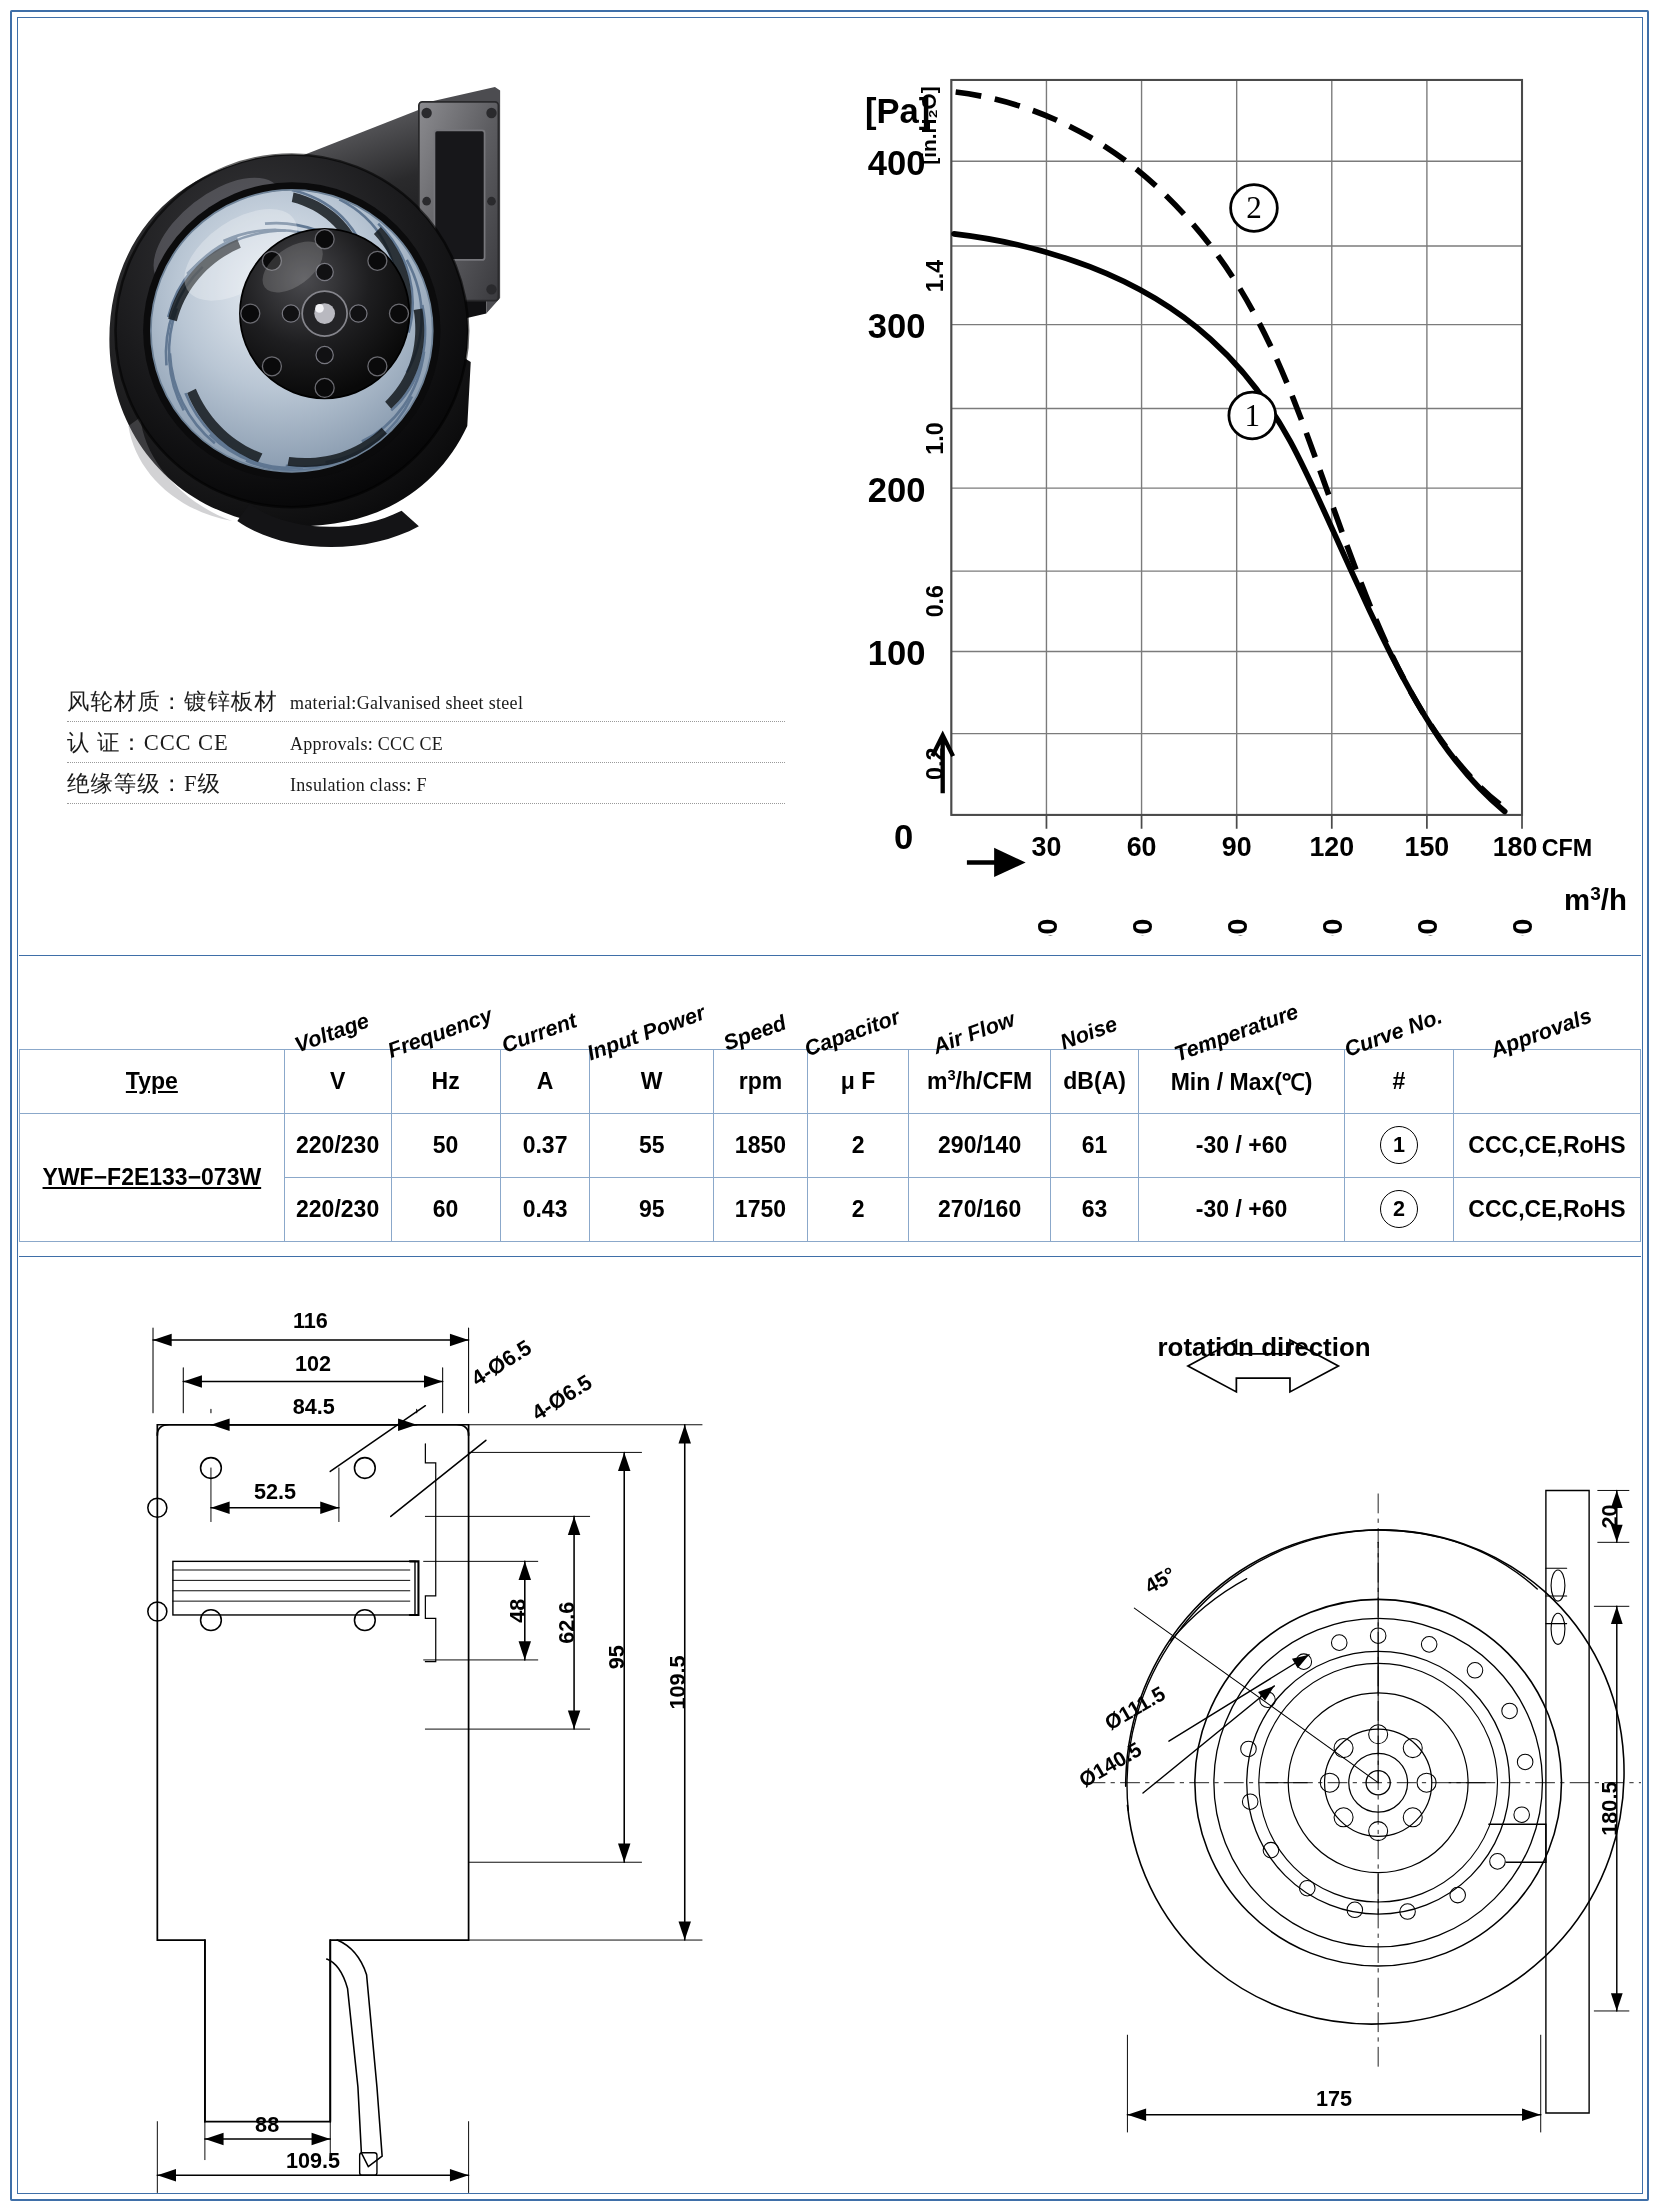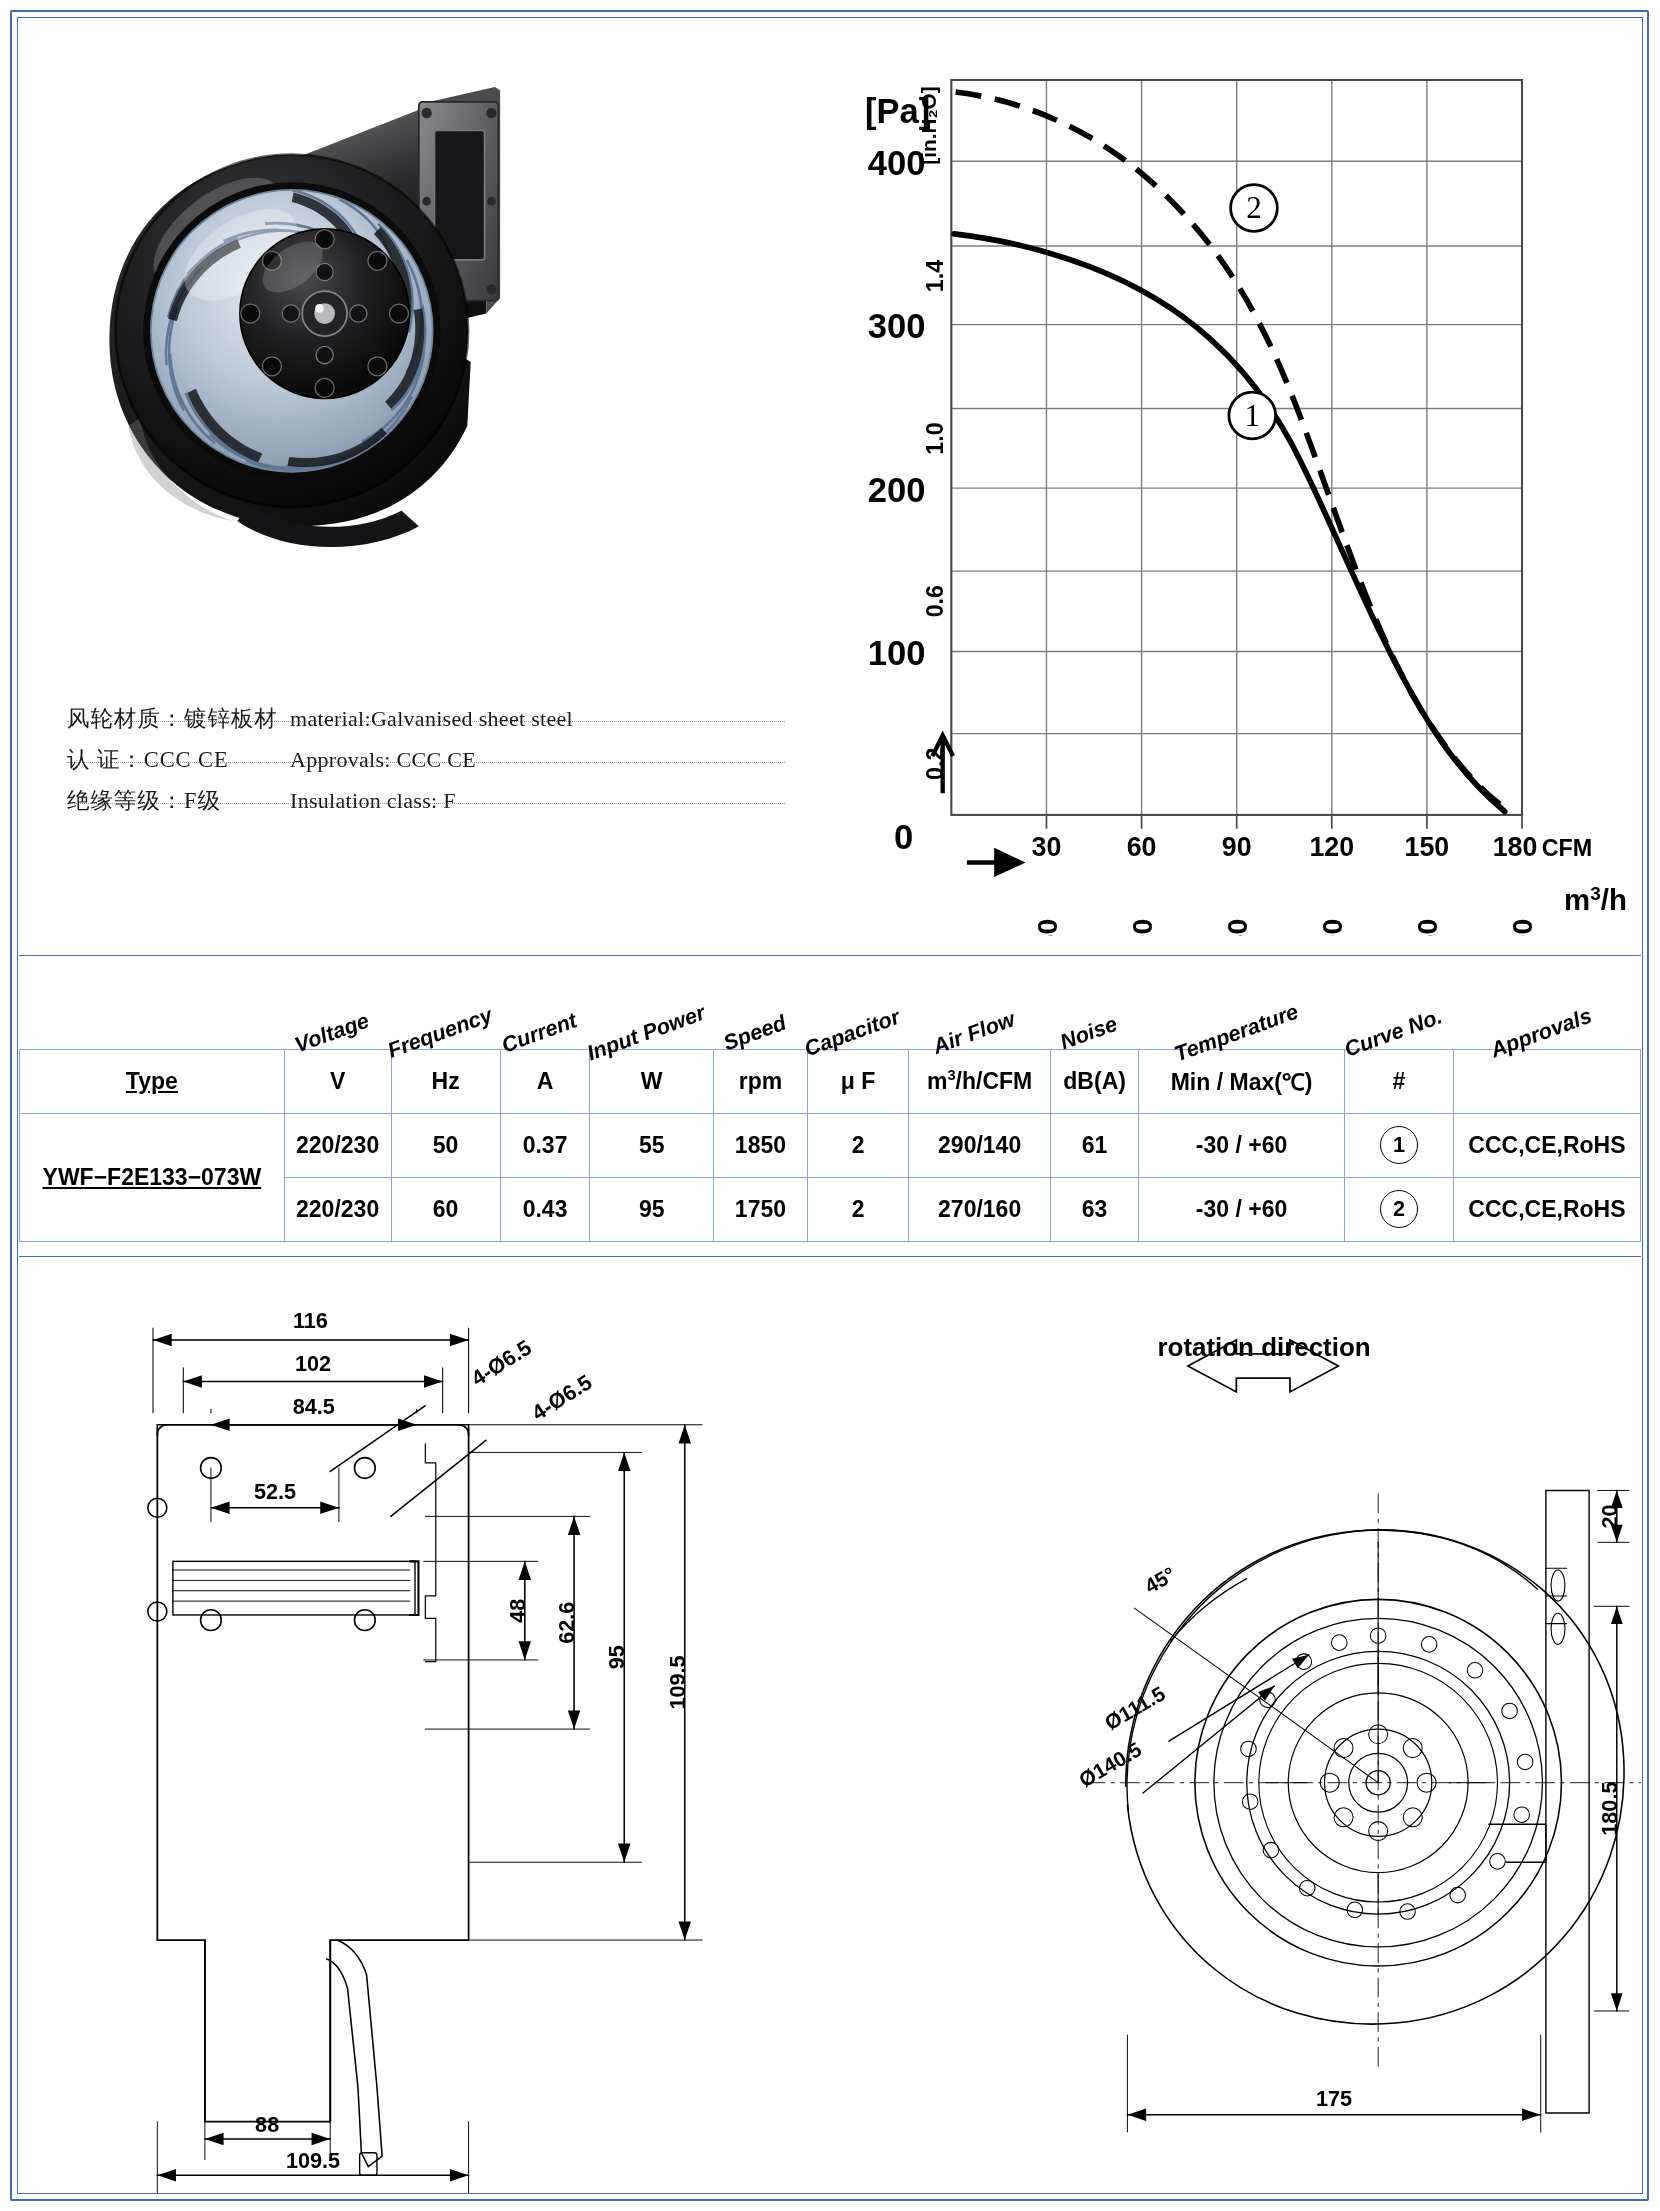--- a/index.html
+++ b/index.html
@@ -53,24 +53,23 @@
     border-bottom: 0.9px dotted #9a9a9a;
     padding: 5.2px 0 6px 0;
     height: 41px;
   }
   .spec-cn {
     width: 223px;
     font-size: 22.5px;
     color: #1a1a1a;
     letter-spacing: 0.9px;
     white-space: nowrap;
-    margin-top: 17px;
   }
   .spec-en {
-    font-size: 22px;
+    font-size: 18px;
     color: #1a1a1a;
     letter-spacing: 0.3px;
     white-space: nowrap;
   }
 
   
   .chart-area {
     position: absolute;
     left: 794px; top: 35px;
     width: 856px; height: 882px;

